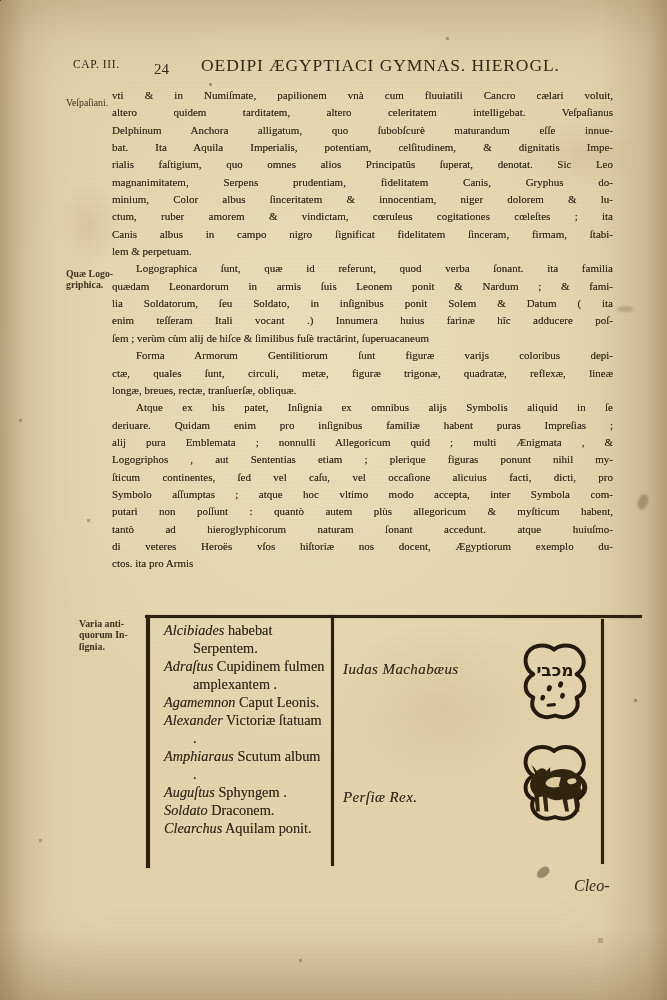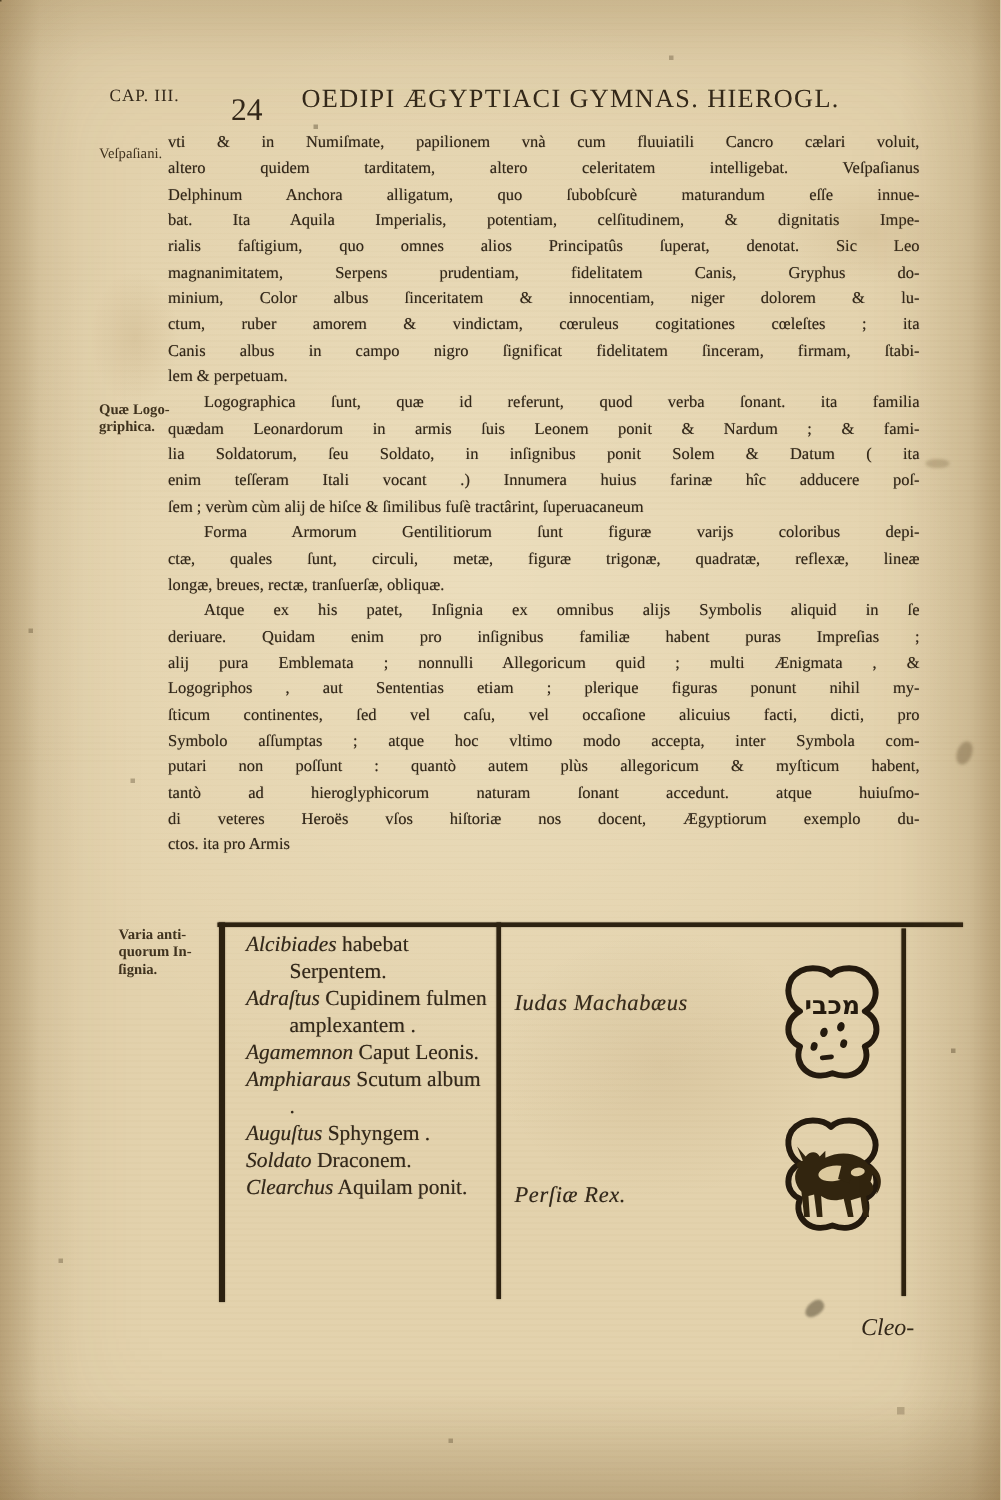--- a/index.html
+++ b/index.html
@@ -12,21 +12,21 @@
       #e3d2ac;
     font-family:"Liberation Serif","DejaVu Serif",serif;
     color:#33281a;
   }
   .vignette{position:absolute; inset:0; box-shadow:inset 0 0 90px rgba(110,80,35,0.30); pointer-events:none;}
   .texture{position:absolute; inset:0; pointer-events:none; opacity:.5;
     background:repeating-linear-gradient(0deg, rgba(90,65,30,0.035) 0 1px, rgba(255,255,255,0.02) 1px 4px);}
   .abs{position:absolute;}
   
   .chapter{left:73px; top:58px; font-size:11.5px; letter-spacing:.6px;}
-  .pagenum{left:154px; top:61px; font-size:21px;}
+  .pagenum{left:154px; top:61px; font-size:15px;}
   .runtitle{left:201px; top:55px; font-size:17.5px; letter-spacing:.9px; white-space:nowrap;}
   
   .bodyblock{left:112px; top:87px; width:501px; font-size:11px; line-height:17.35px;
     text-shadow:0 0 .5px rgba(51,40,26,.55);}
   .bodyline{text-align:justify; text-align-last:justify; white-space:normal;}
   .para .bodyline:last-of-type{text-align-last:left;}
   .para.indent .bodyline:first-of-type{text-indent:24px;}
   
   .mnote{font-size:9.8px; line-height:11.3px; color:#40331f; width:62px;}
   .mnote1{left:66px; top:97px;}
@@ -139,20 +139,21 @@
   <div class="abs rule rule-right"></div>
 
   <div class="abs col1">
 
       <div class="entry"><span class="ename">Alcibiades</span> <span>habebat Serpentem.</span></div>
 
       <div class="entry"><span class="ename">Adraſtus</span> <span>Cupidinem fulmen amplexantem .</span></div>
 
       <div class="entry"><span class="ename">Agamemnon</span> <span>Caput Leonis.</span></div>
 
+      <div class="entry"><span class="ename">Alexander</span> <span>Victoriæ ſtatuam .</span></div>
 
       <div class="entry"><span class="ename">Amphiaraus</span> <span>Scutum album .</span></div>
 
       <div class="entry"><span class="ename">Auguſtus</span> <span>Sphyngem .</span></div>
 
       <div class="entry"><span class="ename">Soldato</span> <span>Draconem.</span></div>
 
       <div class="entry"><span class="ename">Clearchus</span> <span>Aquilam ponit.</span></div>
     </div>
 

